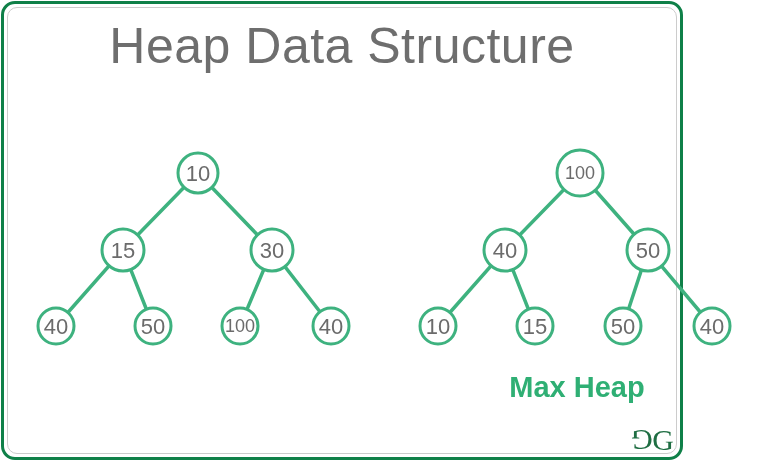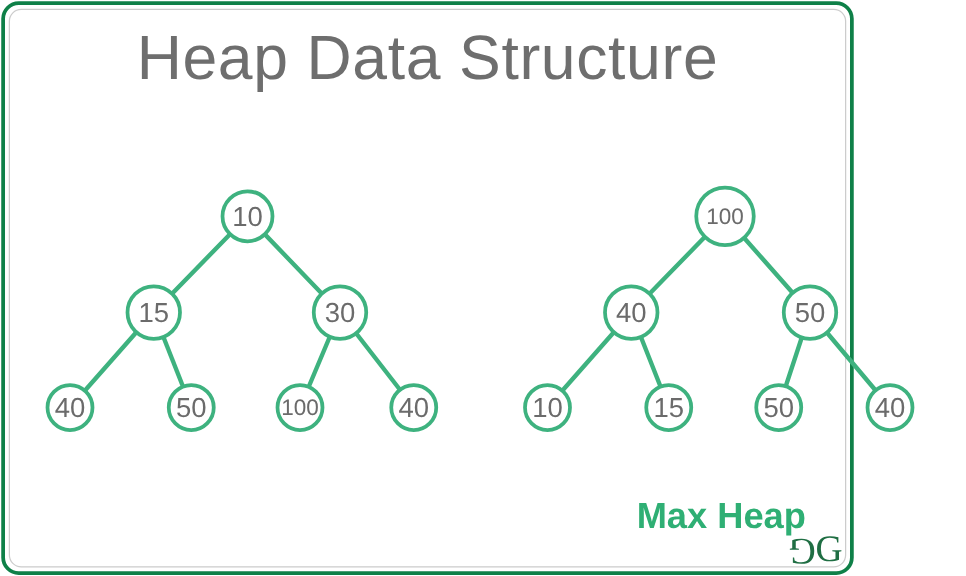--- a/index.html
+++ b/index.html
@@ -74,21 +74,21 @@
     position: absolute;
     top: 373px;
     transform: translateX(-50%);
     font-size: 29px;
     line-height: 29px;
     font-weight: 700;
     color: var(--label-green, #2FAF74);
     white-space: nowrap;
   }
   .tree-label.min { left: 185px; }
-  .tree-label.max { left: 577px; margin-top: 26px; }
+  .tree-label.max { left: 577px; }
   .logo {
     position: absolute;
     right: 12px;
     bottom: 6px;
     font-family: "Liberation Serif", "DejaVu Serif", serif;
     font-size: 30px;
     line-height: 30px;
     color: var(--logo-green, #1F6E43);
     letter-spacing: -2px;
   }

